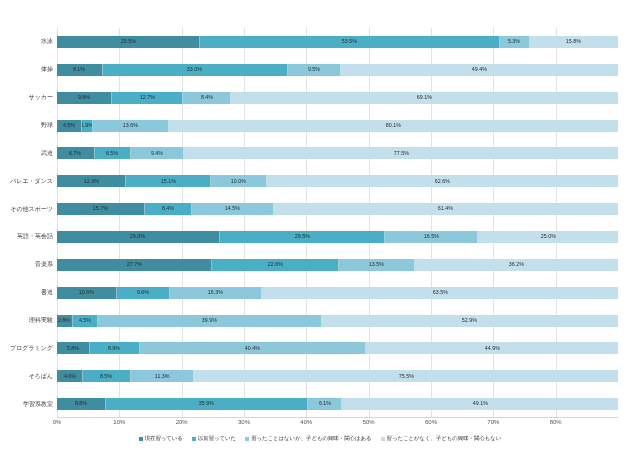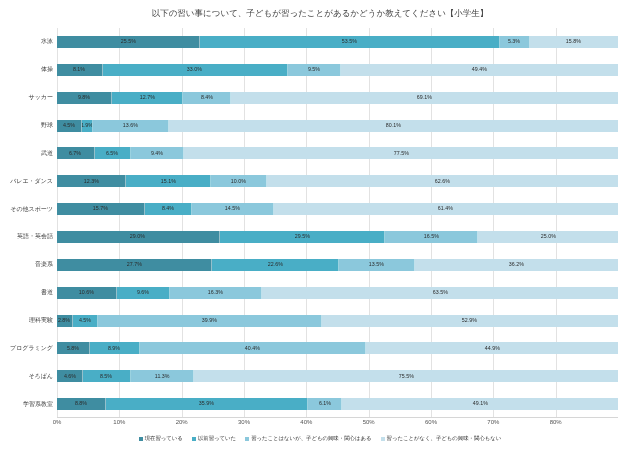--- a/index.html
+++ b/index.html
@@ -192,21 +192,20 @@
     height: 3.5px;
     border-radius: 50%;
     background: #8d8d8d;
   }
 </style>
 </head>
 <body>
 
 <div id="chart-root">
 
-  <div class="chart-title">以下の習い事について、子どもが習ったことがあるかどうか教えてください【小学生】</div>
 
   <div class="cat-axis">
       <div class="cat-label" style="top: 10.4286px; right: 0px;">水泳</div>
       <div class="cat-label" style="top: 38.2857px; right: 0px;">体操</div>
       <div class="cat-label" style="top: 66.1429px; right: 0px;">サッカー</div>
       <div class="cat-label" style="top: 94px; right: 0px;">野球</div>
       <div class="cat-label" style="top: 121.857px; right: 0px;">武道</div>
       <div class="cat-label" style="top: 149.714px; right: 0px;">バレエ・ダンス</div>
       <div class="cat-label" style="top: 177.571px; right: 0px;">その他スポーツ</div>
       <div class="cat-label" style="top: 205.429px; right: 0px;">英語・英会話</div>

